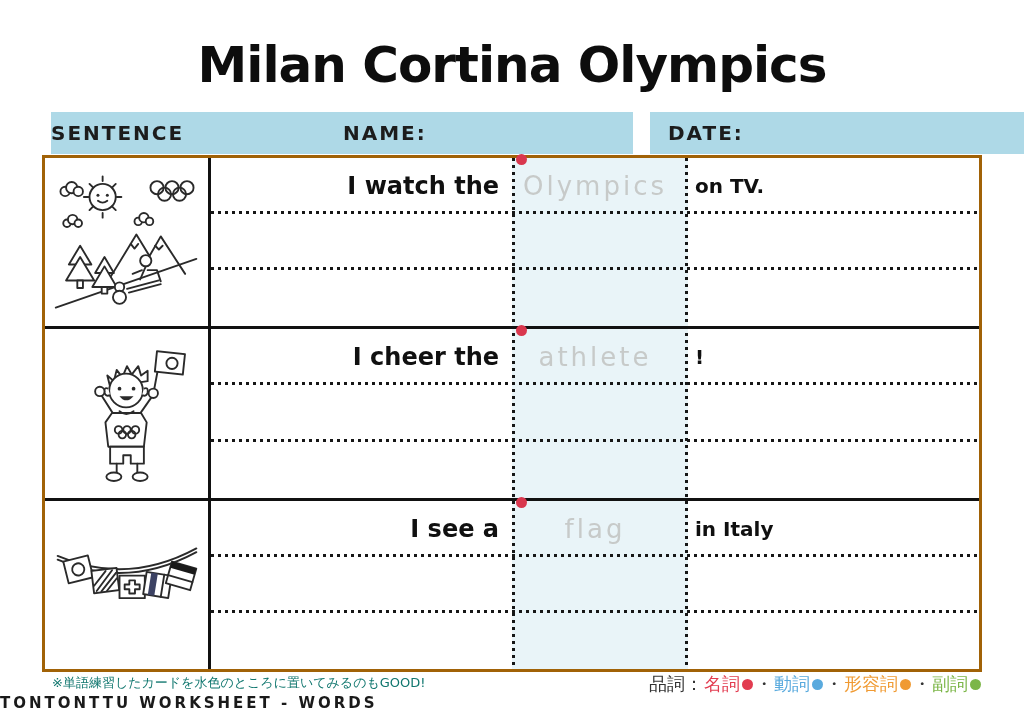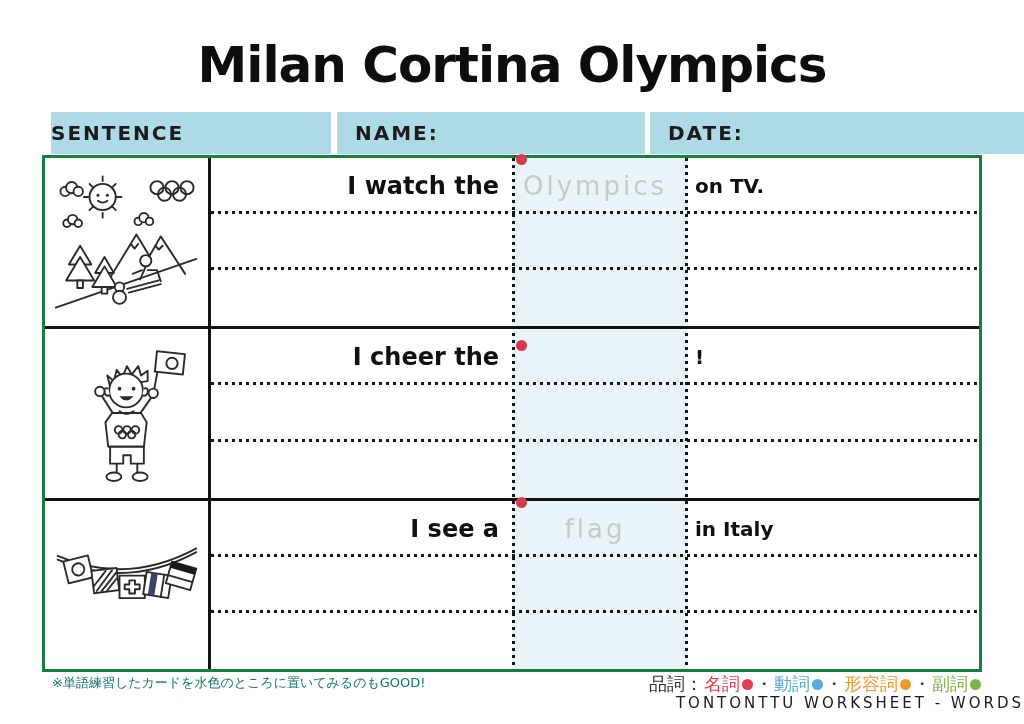--- a/index.html
+++ b/index.html
@@ -8,26 +8,26 @@
   .page { position:relative; width:1024px; height:724px; background:#ffffff; overflow:hidden; }
 
   
   .title { position:absolute; top:36px; left:0; width:100%; text-align:center;
            font-size:50px; font-weight:bold; letter-spacing:-1px; color:#0d0d0d; }
 
   
   .hdr-box { position:absolute; top:112px; height:42px; display:flex; align-items:center;
              font-size:20px; letter-spacing:2px; color:#1c1c1c; font-weight:bold; }
   .hdr-sentence { left:51px;  width:280px; justify-content:flex-start; }
-  .hdr-name     { left:337px; width:308px; padding-left:18px; }
+  .hdr-name     { left:325px; width:308px; padding-left:18px; }
   .hdr-date     { left:650px; width:388px; padding-left:18px; }
 
   
   .table { position:absolute; left:42px; top:155px; width:940px; height:517px;
-           border:3px solid #15803d; background:#fff; }
+           border:3px solid #a16207; background:#fff; }
   .strip { position:absolute; left:467px; top:0; bottom:0; width:176px; z-index:0; }
   .strip::before, .strip::after { content:""; position:absolute; top:0; bottom:0; width:3px;
            background:repeating-linear-gradient(to bottom,#161616 0 3px,transparent 3px 7px); }
   .strip::before { left:0; } .strip::after { right:0; }
 
   .rows { position:relative; z-index:1; display:flex; flex-direction:column; height:100%; }
   .row  { flex:1; display:flex; min-height:0; }
   .row + .row { border-top:3px solid #111; }
 
   .img-cell { width:166px; border-right:3px solid #111; background:#fff;
@@ -44,22 +44,22 @@
   .slot { width:176px; position:relative; display:flex; align-items:center; justify-content:center; }
   .post { flex:1; padding-left:12px; font-size:20px; font-weight:bold; color:#101010; }
   .traced { font-size:26px; letter-spacing:3px; }
   .red-dot { position:absolute; left:9px; top:-17px; width:11px; height:11px; border-radius:50%; }
 
   
   .note   { position:absolute; left:52px; top:674px; font-size:13px; color:#0f766e; }
   .legend { position:absolute; right:42px; top:672px; font-size:18px; display:flex;
             align-items:center; gap:1px; color:#333; }
   .legend .dot { display:inline-block; width:11px; height:11px; border-radius:50%; margin:0 1px; }
-  .credit { position:absolute; left:0; top:694px; width:100%; text-align:right;
-            font-size:15px; font-weight:normal; letter-spacing:3px; color:#1a1a1a; }
+  .credit { position:absolute; left:0; top:694px; width:100%; text-align:left;
+            font-size:15px; font-weight:bold; letter-spacing:3px; color:#1a1a1a; }
 
   svg .ln { stroke:#2a2a2a; stroke-width:2; fill:none; stroke-linecap:round; stroke-linejoin:round; }
   svg .fw { stroke:#2a2a2a; stroke-width:2; fill:#ffffff; stroke-linejoin:round; }
 </style>
 </head>
 <body>
 
 <div class="page">
 
   <div class="title">Milan Cortina Olympics</div>
@@ -197,20 +197,21 @@
               </g>
             <ellipse class="fw" cx="66" cy="146" rx="8" ry="4.5"></ellipse>
             <ellipse class="fw" cx="94" cy="146" rx="8" ry="4.5"></ellipse>
           </svg>
         </div>
         <div class="sen-cell">
           <div class="band first dotline">
             <span class="pre">I cheer the</span>
             <span class="slot">
               <span class="red-dot" style="background: rgb(217, 55, 78);"></span>
+              <span class="traced" style="color: rgb(199, 202, 201);">athlete</span>
             </span>
             <span class="post">!</span>
           </div>
           <div class="band dotline"></div>
           <div class="band"></div>
         </div>
       </div>
 
       <div class="row">
         <div class="img-cell">

